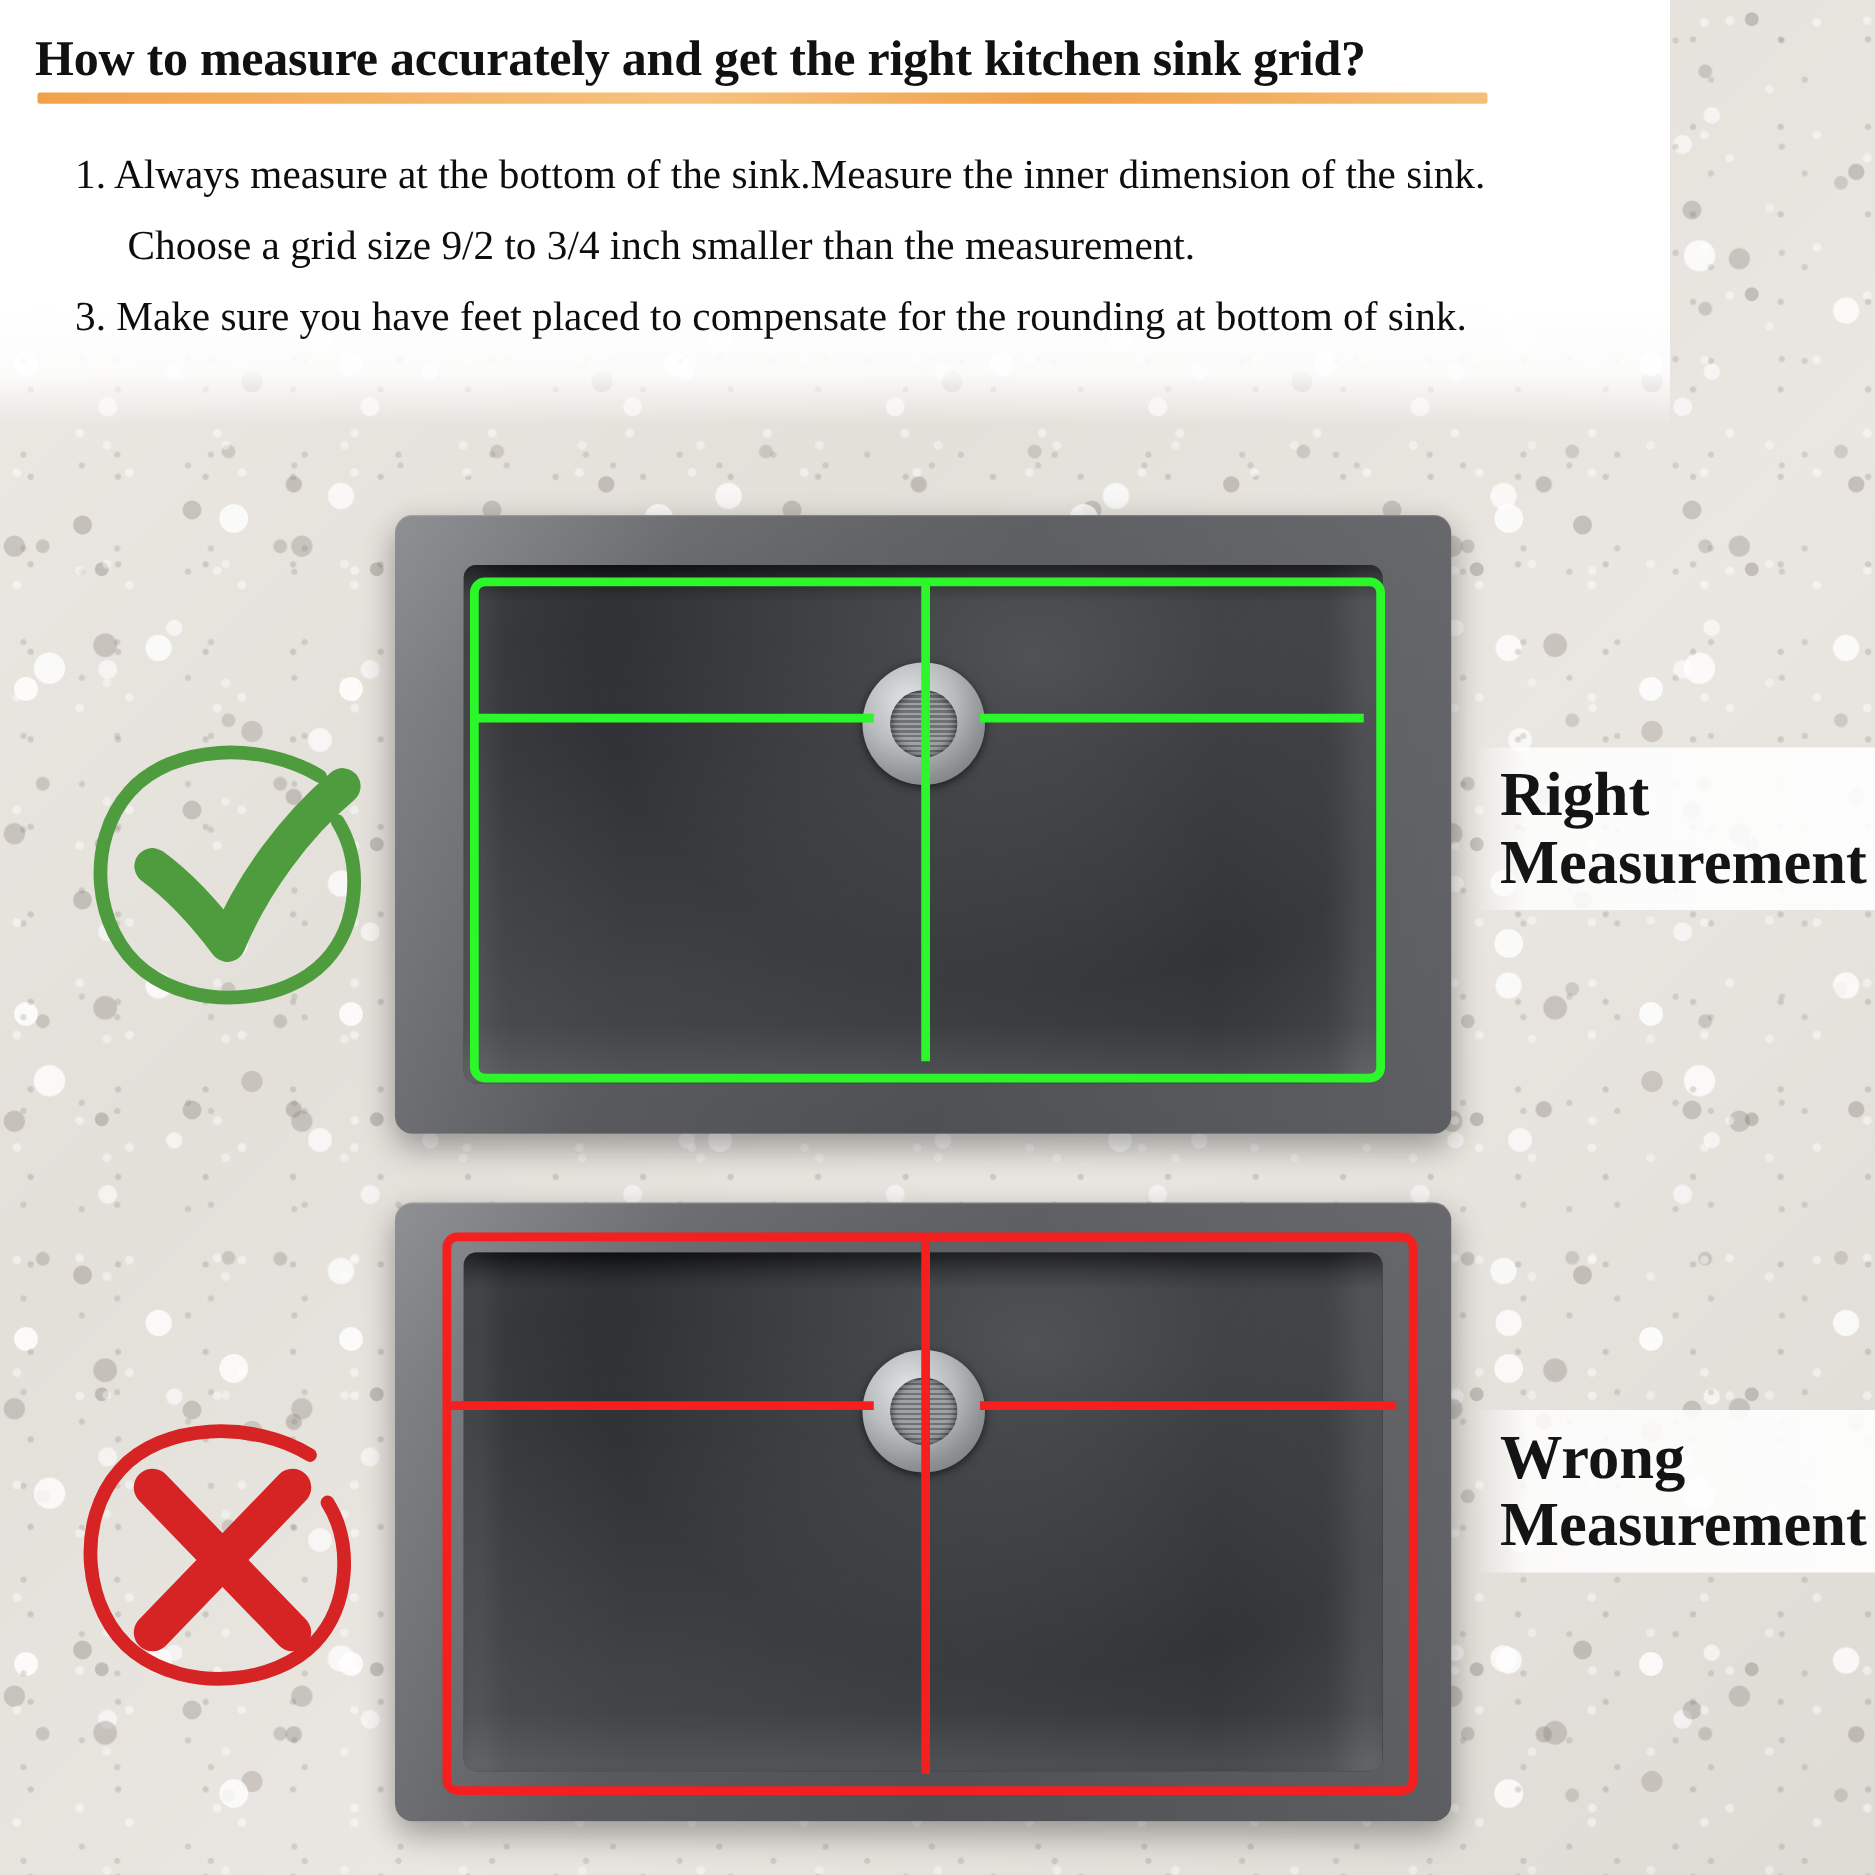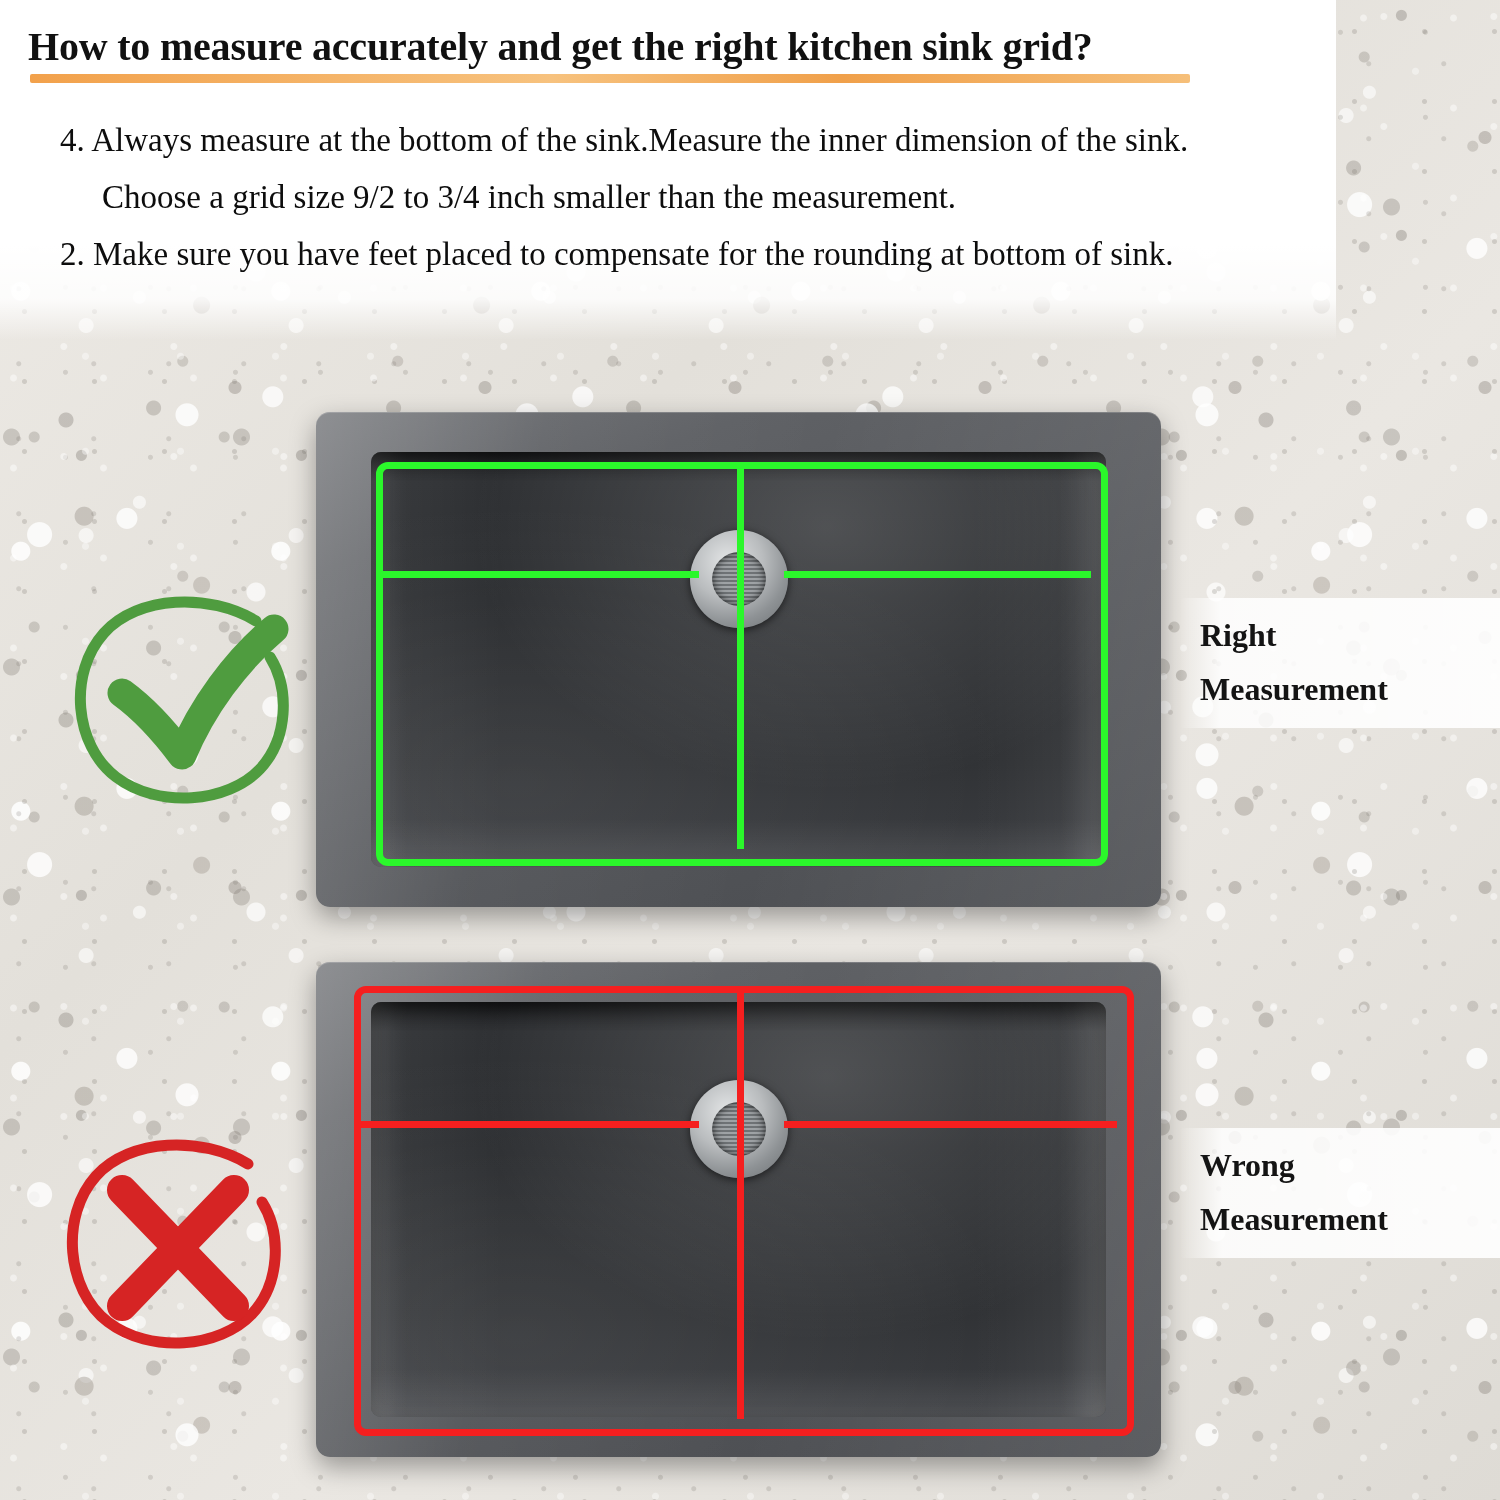--- a/index.html
+++ b/index.html
@@ -209,42 +209,42 @@
   
   .label {
     position: absolute;
     background: linear-gradient(90deg, rgba(255,255,255,0.0) 0%, rgba(255,255,255,0.85) 12%, rgba(255,255,255,0.92) 100%);
     padding: 10px 18px 12px 20px;
     border-radius: 4px;
   }
   .label-line {
     font-family: "Liberation Serif", serif;
     font-weight: bold;
-    font-size: 32px;
+    font-size: 50px;
     line-height: 54px;
     color: #141414;
     white-space: nowrap;
   }
 </style>
 </head>
 <body>
 
 <div class="page">
 
   <div class="stone-bg"></div>
 
   <div class="header-panel">
     <div class="title-wrap">
       <div class="title">How to measure accurately and get the right kitchen sink grid?</div>
       <div class="title-underline"></div>
     </div>
     <div class="steps">
-      <div class="step-line">4. Always measure at the bottom of the sink.Measure the inner dimension of the sink.</div>
+      <div class="step-line">1. Always measure at the bottom of the sink.Measure the inner dimension of the sink.</div>
       <div class="step-line indent">Choose a grid size 9/2 to 3/4 inch smaller than the measurement.</div>
-      <div class="step-line">2. Make sure you have feet placed to compensate for the rounding at bottom of sink.</div>
+      <div class="step-line">3. Make sure you have feet placed to compensate for the rounding at bottom of sink.</div>
     </div>
   </div>
 
   <div class="sink" style="left:316px; top:412px; width:845px; height:495px;">
     <div class="sink-rim-highlight"></div>
     <div class="sink-basin" style="left:55px; top:40px; width:735px; height:415px;">
       <div class="basin-sheen"></div>
       <div class="basin-wall-left"></div>
       <div class="basin-wall-right"></div>
       <div class="basin-wall-top"></div>

